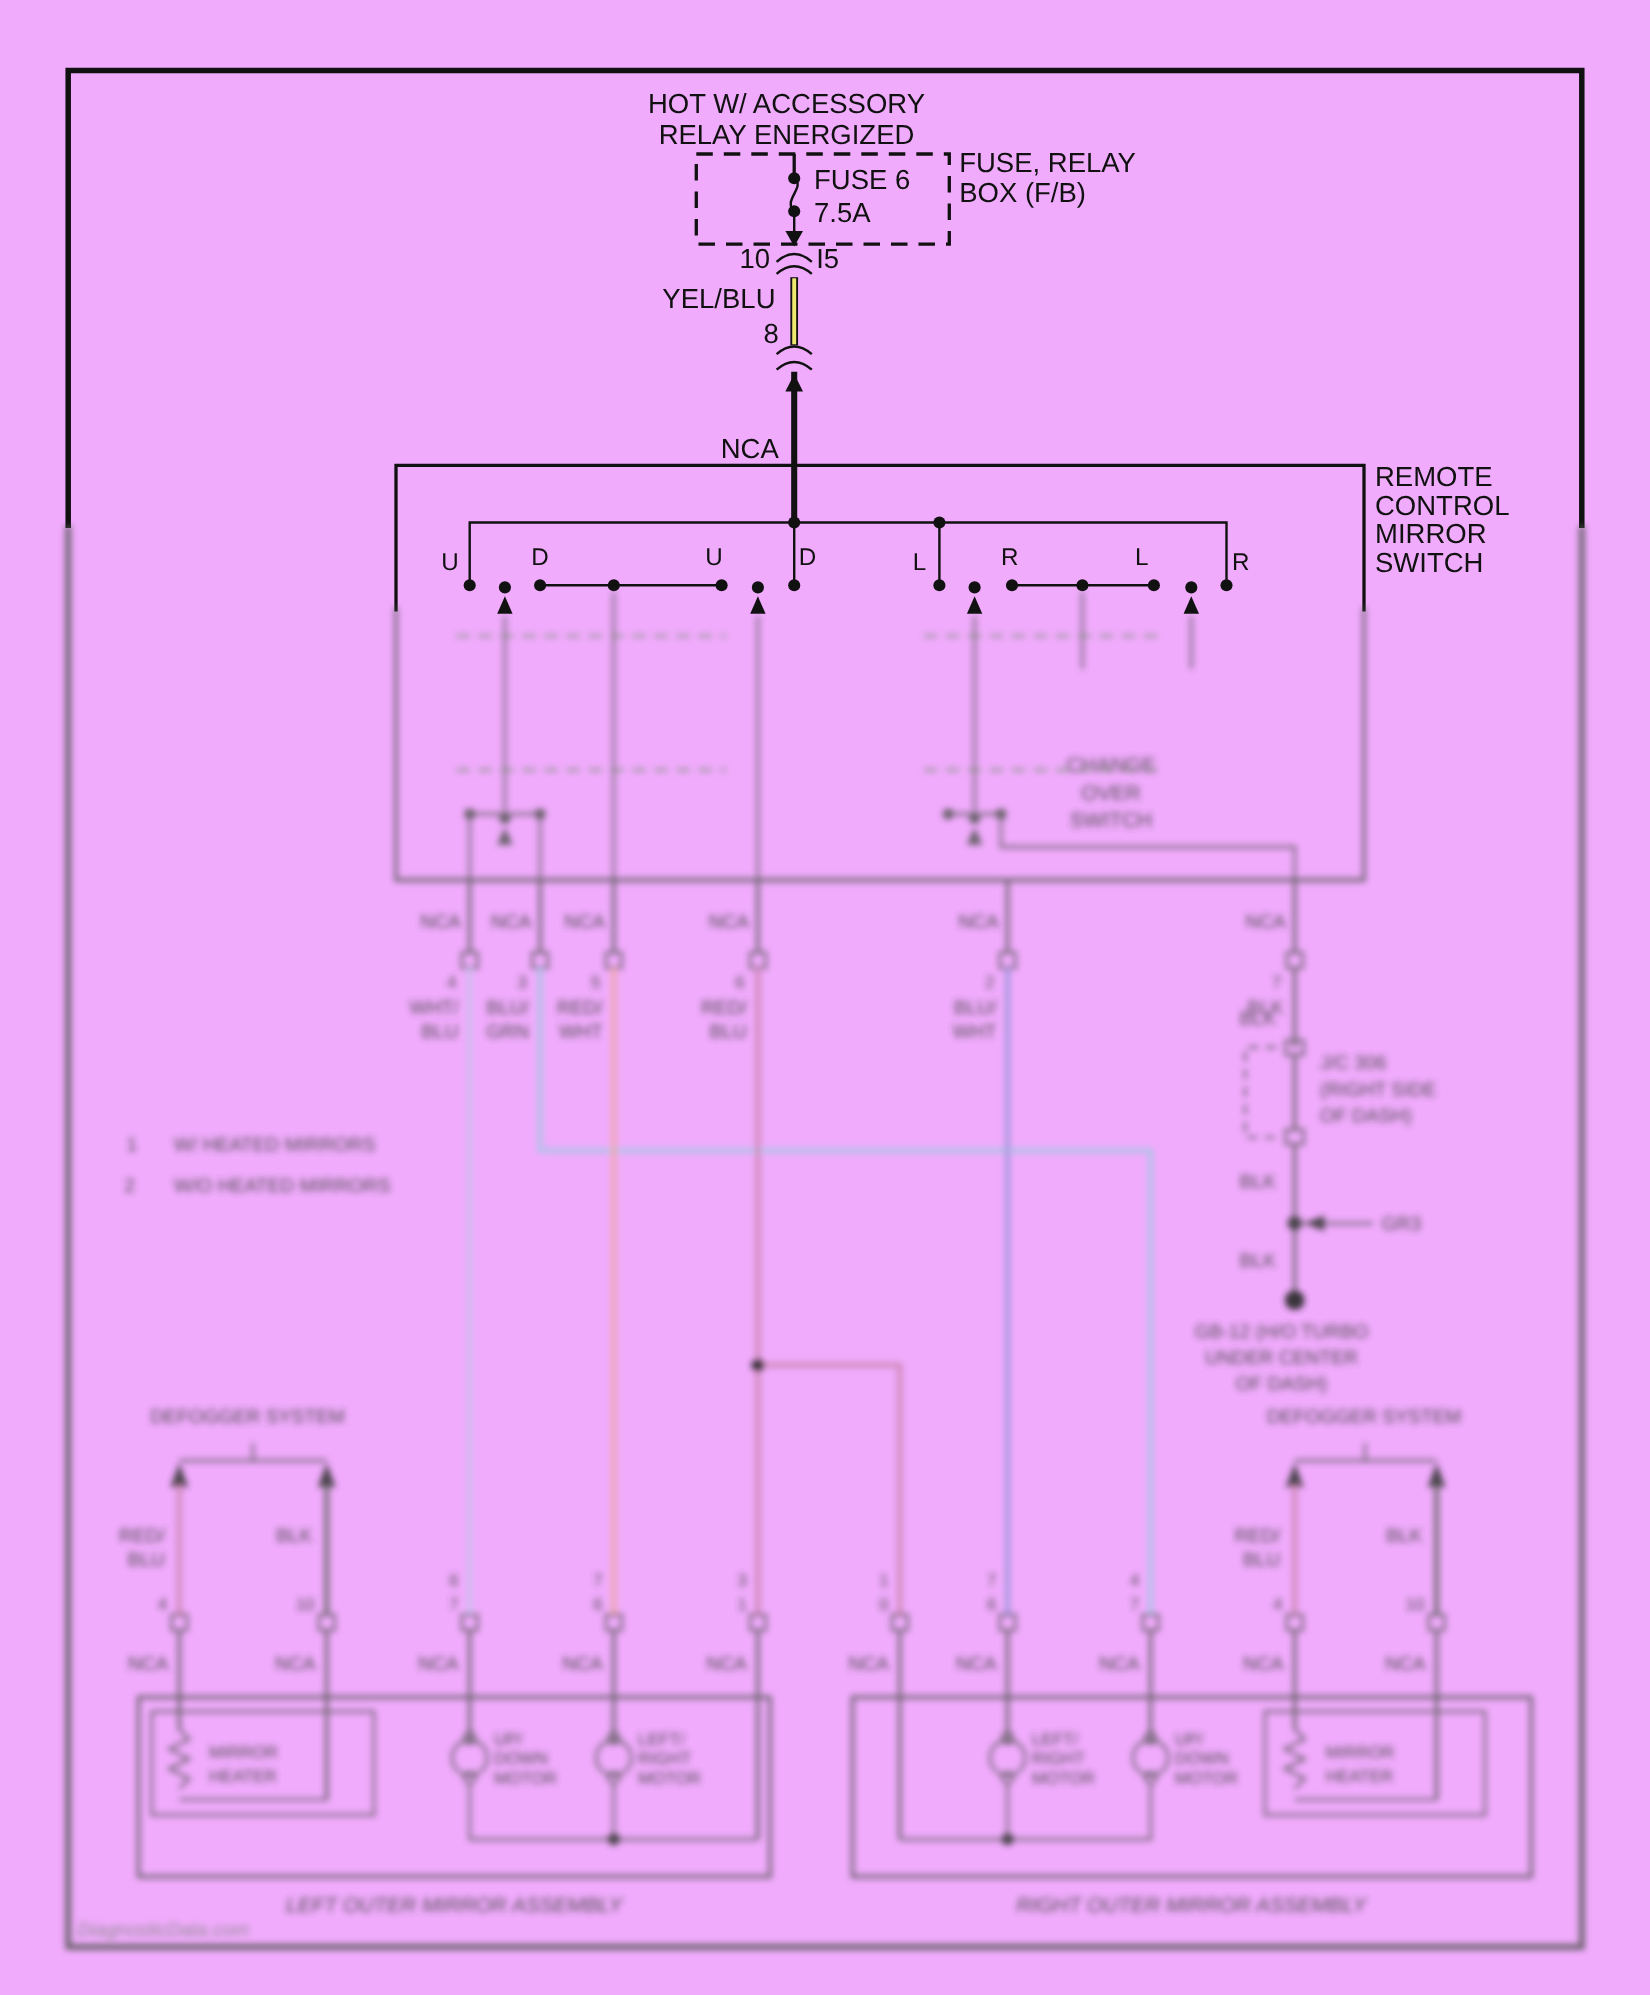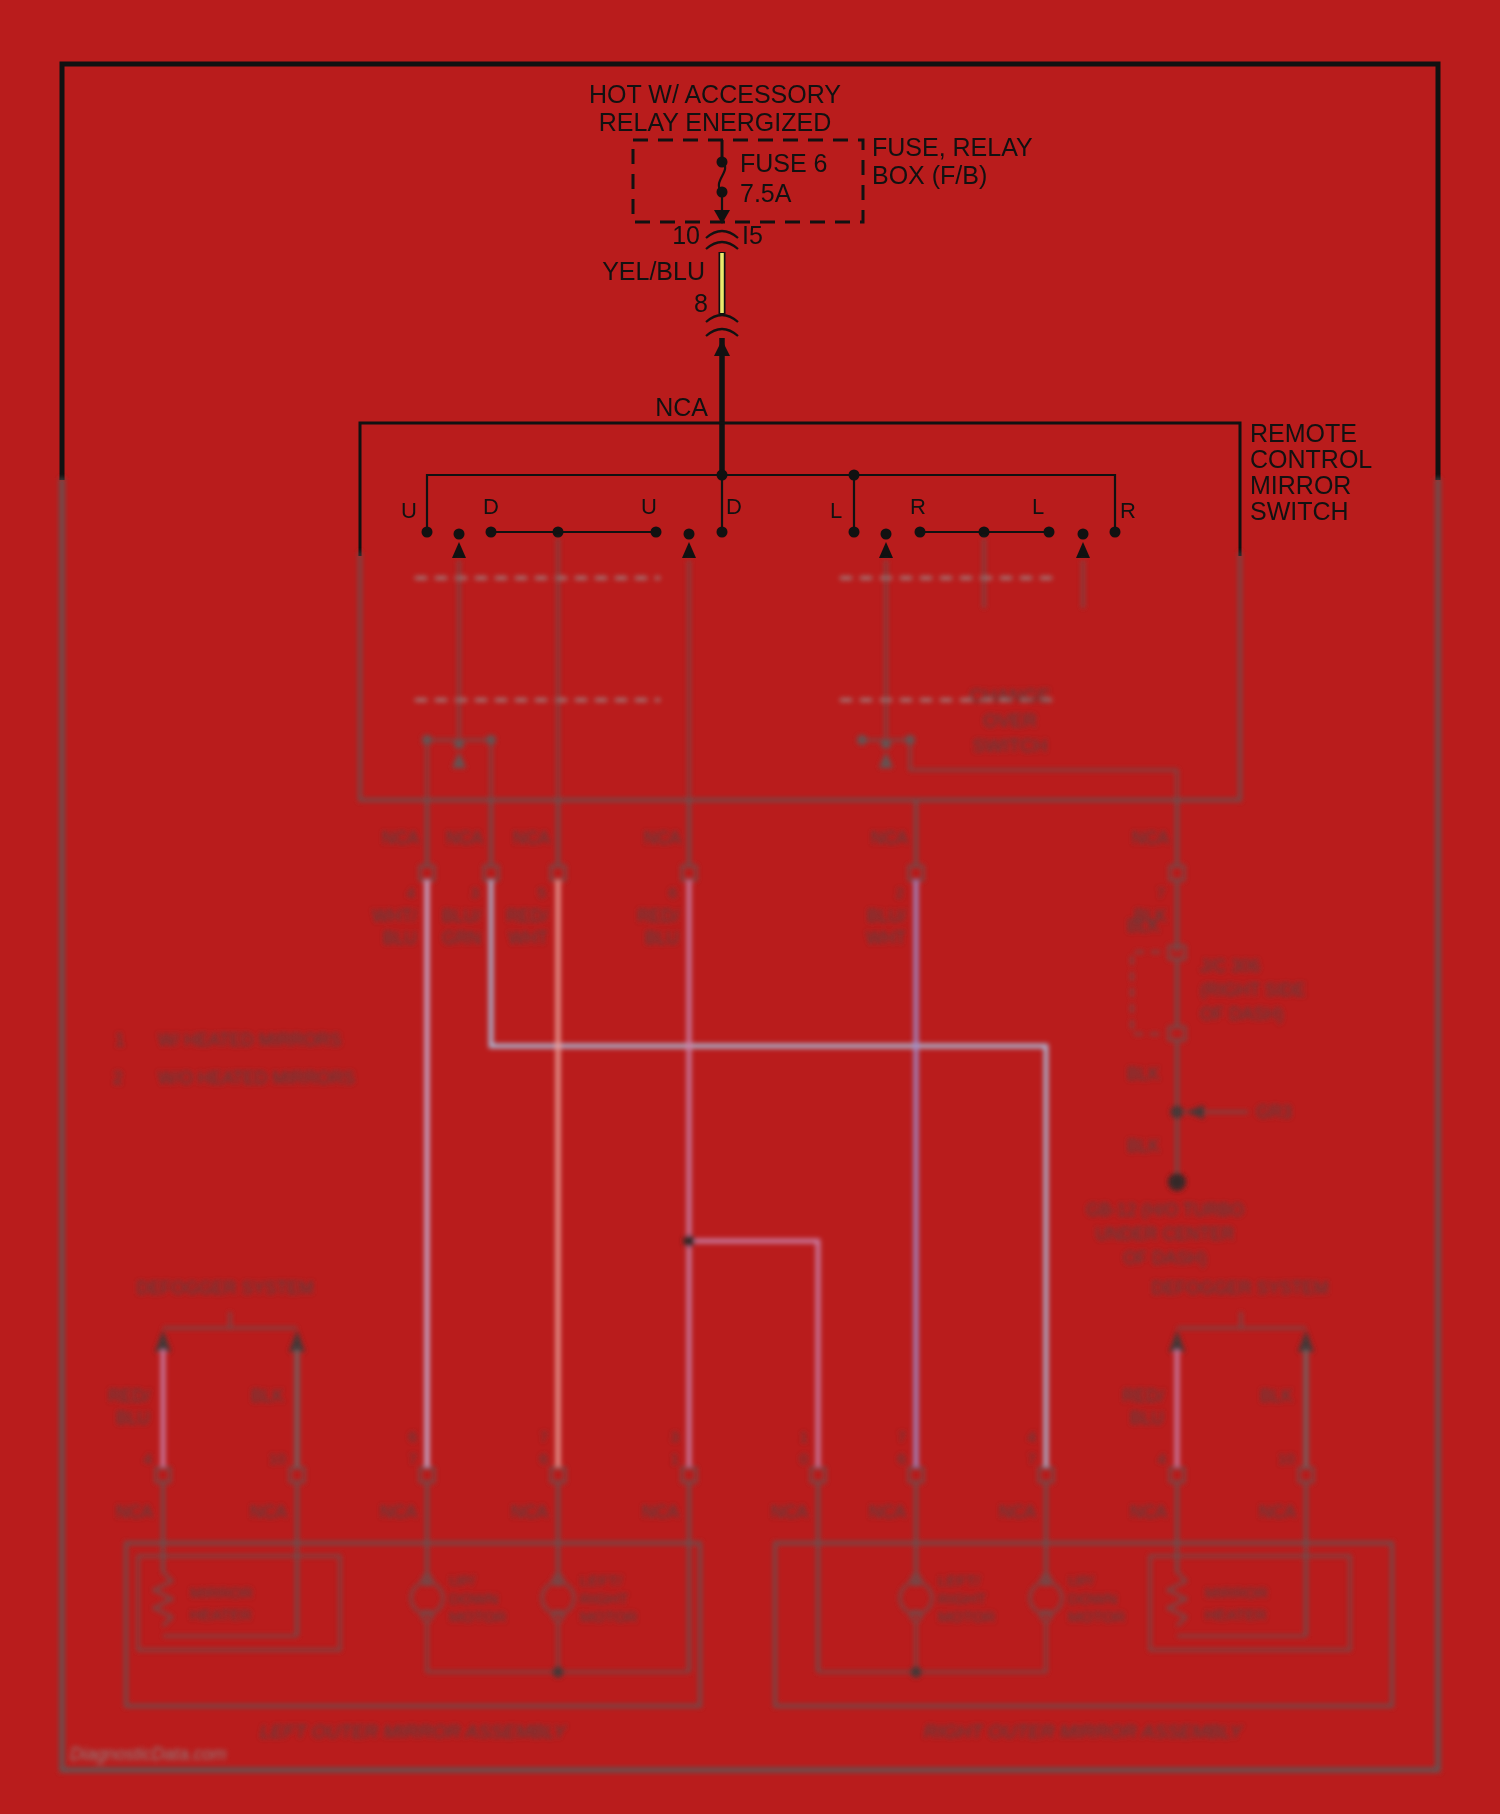--- a/index.html
+++ b/index.html
@@ -1,16 +1,16 @@
 <!DOCTYPE html>
 <html><head>
 <meta charset="utf-8">
 <style>
   html,body{margin:0;padding:0;background:#ffffff;}
-  .page{width:1500px;height:1814px;position:relative;background:#b91c1c;}
+  .page{width:1500px;height:1814px;position:relative;background:#f0abfc;}
   svg{display:block;}
   text{font-family:"Liberation Sans","DejaVu Sans",sans-serif;fill:#111;}
   .t25{font-size:25px;}
   .t22{font-size:22px;}
   .t19{font-size:19px;}
   .t17{font-size:17.5px;}
   .t15{font-size:15.5px;}
   .mid{text-anchor:middle;}
   .end{text-anchor:end;}
   .it{font-style:italic;}

